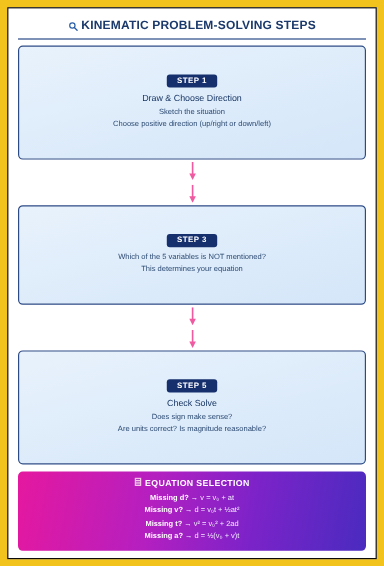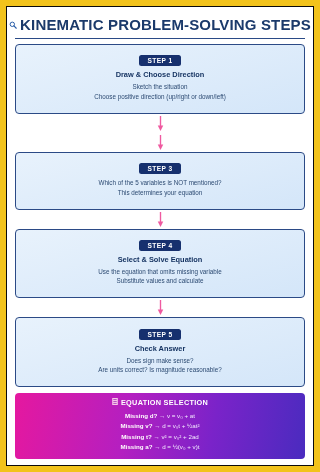--- a/index.html
+++ b/index.html
@@ -16,21 +16,21 @@
   }
   #inner {
     width:100%; height:100%;
     background:#ffffff;
     border:1.5px solid #0b0b0b;
     padding:7px 8px 0 8px;
     display:flex; flex-direction:column;
   }
   #title {
     text-align:center;
-    font-size:15px;
+    font-size:10px;
     font-weight:bold;
     color:#1b3a6b;
     letter-spacing:0.15px;
     padding:2px 0 5px 0;
     border-bottom:1.5px solid #2a4a86;
     margin-bottom:5px;
     display:flex; align-items:center; justify-content:center; gap:3px;
     white-space:nowrap;
   }
   .search-ico { width:8px; height:8px; flex:0 0 auto; display:block; }
@@ -50,21 +50,21 @@
     color:#ffffff;
     font-size:6.6px;
     font-weight:bold;
     letter-spacing:0.4px;
     padding:2px 8px;
     border-radius:2.5px;
     margin-bottom:4px;
   }
   .step-title {
     font-size:7.4px;
-    font-weight:bold;
+    font-weight:normal;
     color:#12305f;
     margin-bottom:3px;
   }
   .step-line {
     font-size:6.3px;
     color:#2c4a72;
     line-height:1.5;
   }
   .arrow-wrap {
     height:19px;
@@ -136,37 +136,31 @@
         <div class="step-line">This determines your equation</div>
       </div>
 
       <div class="arrow-wrap">
         <svg class="arrow" viewBox="0 0 10 22">
           <line x1="5" y1="0" x2="5" y2="15" stroke="#ef5aa0" stroke-width="2"></line>
           <polygon points="5,22 1,14 9,14" fill="#ef5aa0"></polygon>
         </svg>
       </div>
 
-      <div class="step-card">
-        <span class="badge">STEP 4</span>
-        <div class="step-title">Select &amp; Solve Equation</div>
-        <div class="step-line">Use the equation that omits missing variable</div>
-        <div class="step-line">Substitute values and calculate</div>
-      </div>
 
       <div class="arrow-wrap">
         <svg class="arrow" viewBox="0 0 10 22">
           <line x1="5" y1="0" x2="5" y2="15" stroke="#ef5aa0" stroke-width="2"></line>
           <polygon points="5,22 1,14 9,14" fill="#ef5aa0"></polygon>
         </svg>
       </div>
 
       <div class="step-card">
         <span class="badge">STEP 5</span>
-        <div class="step-title">Check Answer</div>
+        <div class="step-title">Check Solve</div>
         <div class="step-line">Does sign make sense?</div>
         <div class="step-line">Are units correct? Is magnitude reasonable?</div>
       </div>
 
     </div>
 
     <div id="eq-panel">
       <div id="eq-head">
         <svg class="eq-ico" viewBox="0 0 8 10">
           <rect x="0" y="0" width="8" height="10" fill="#f8c6e8"></rect>

